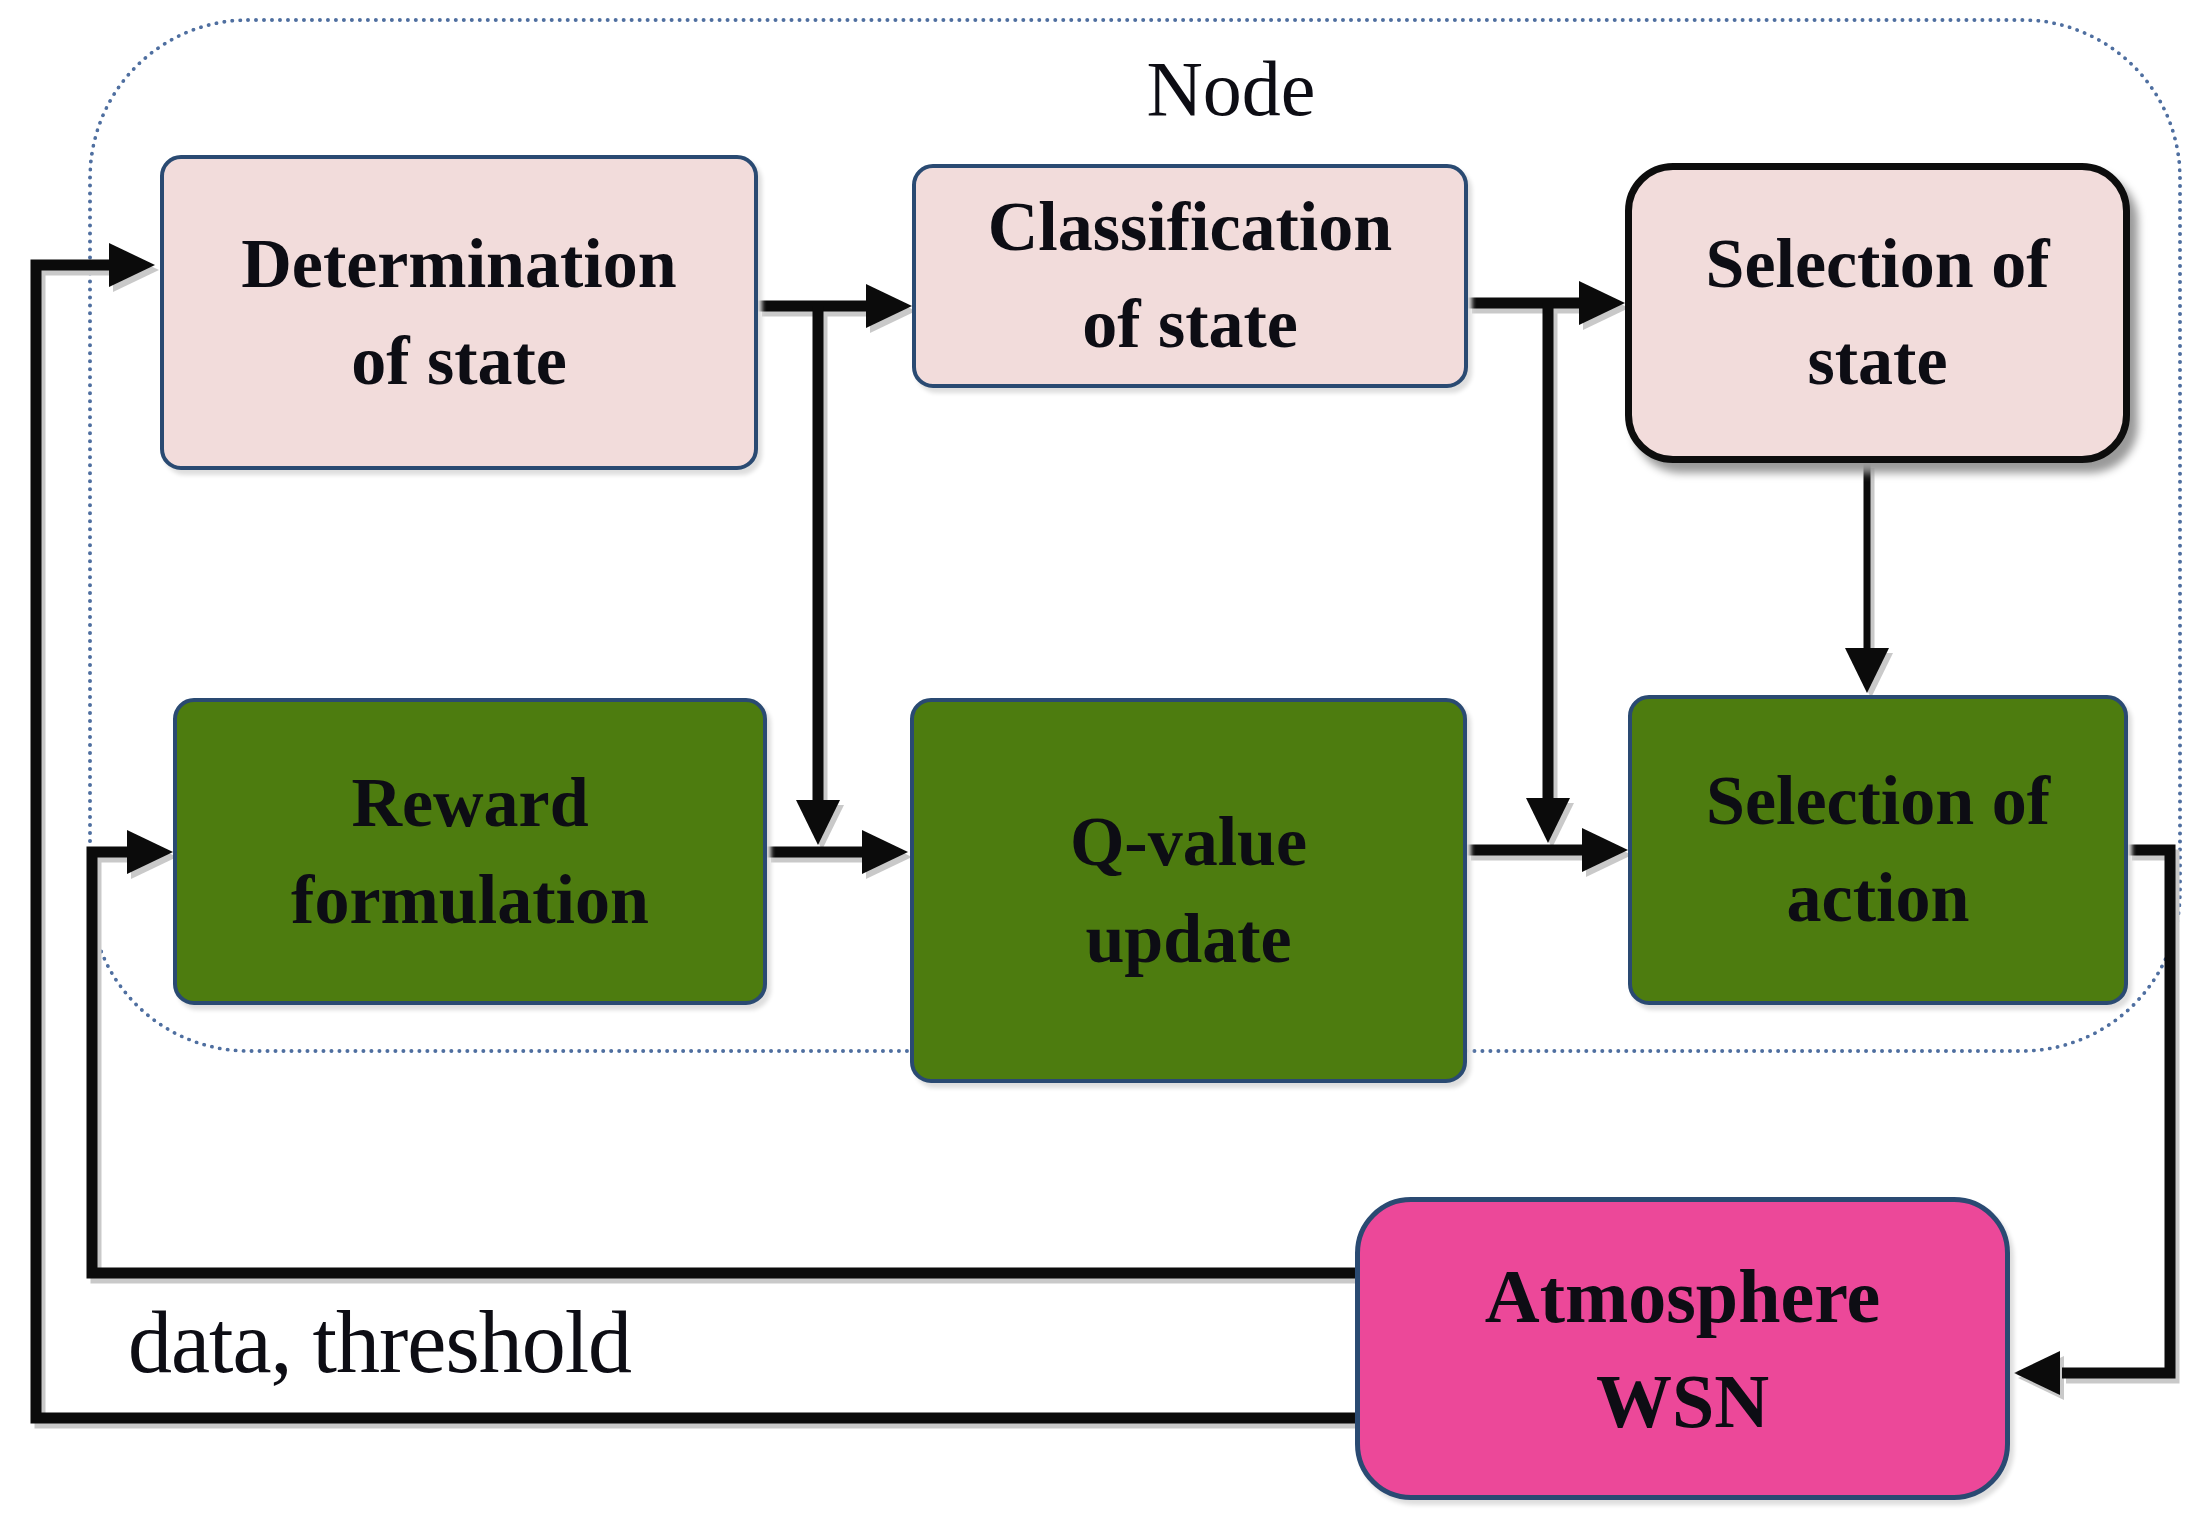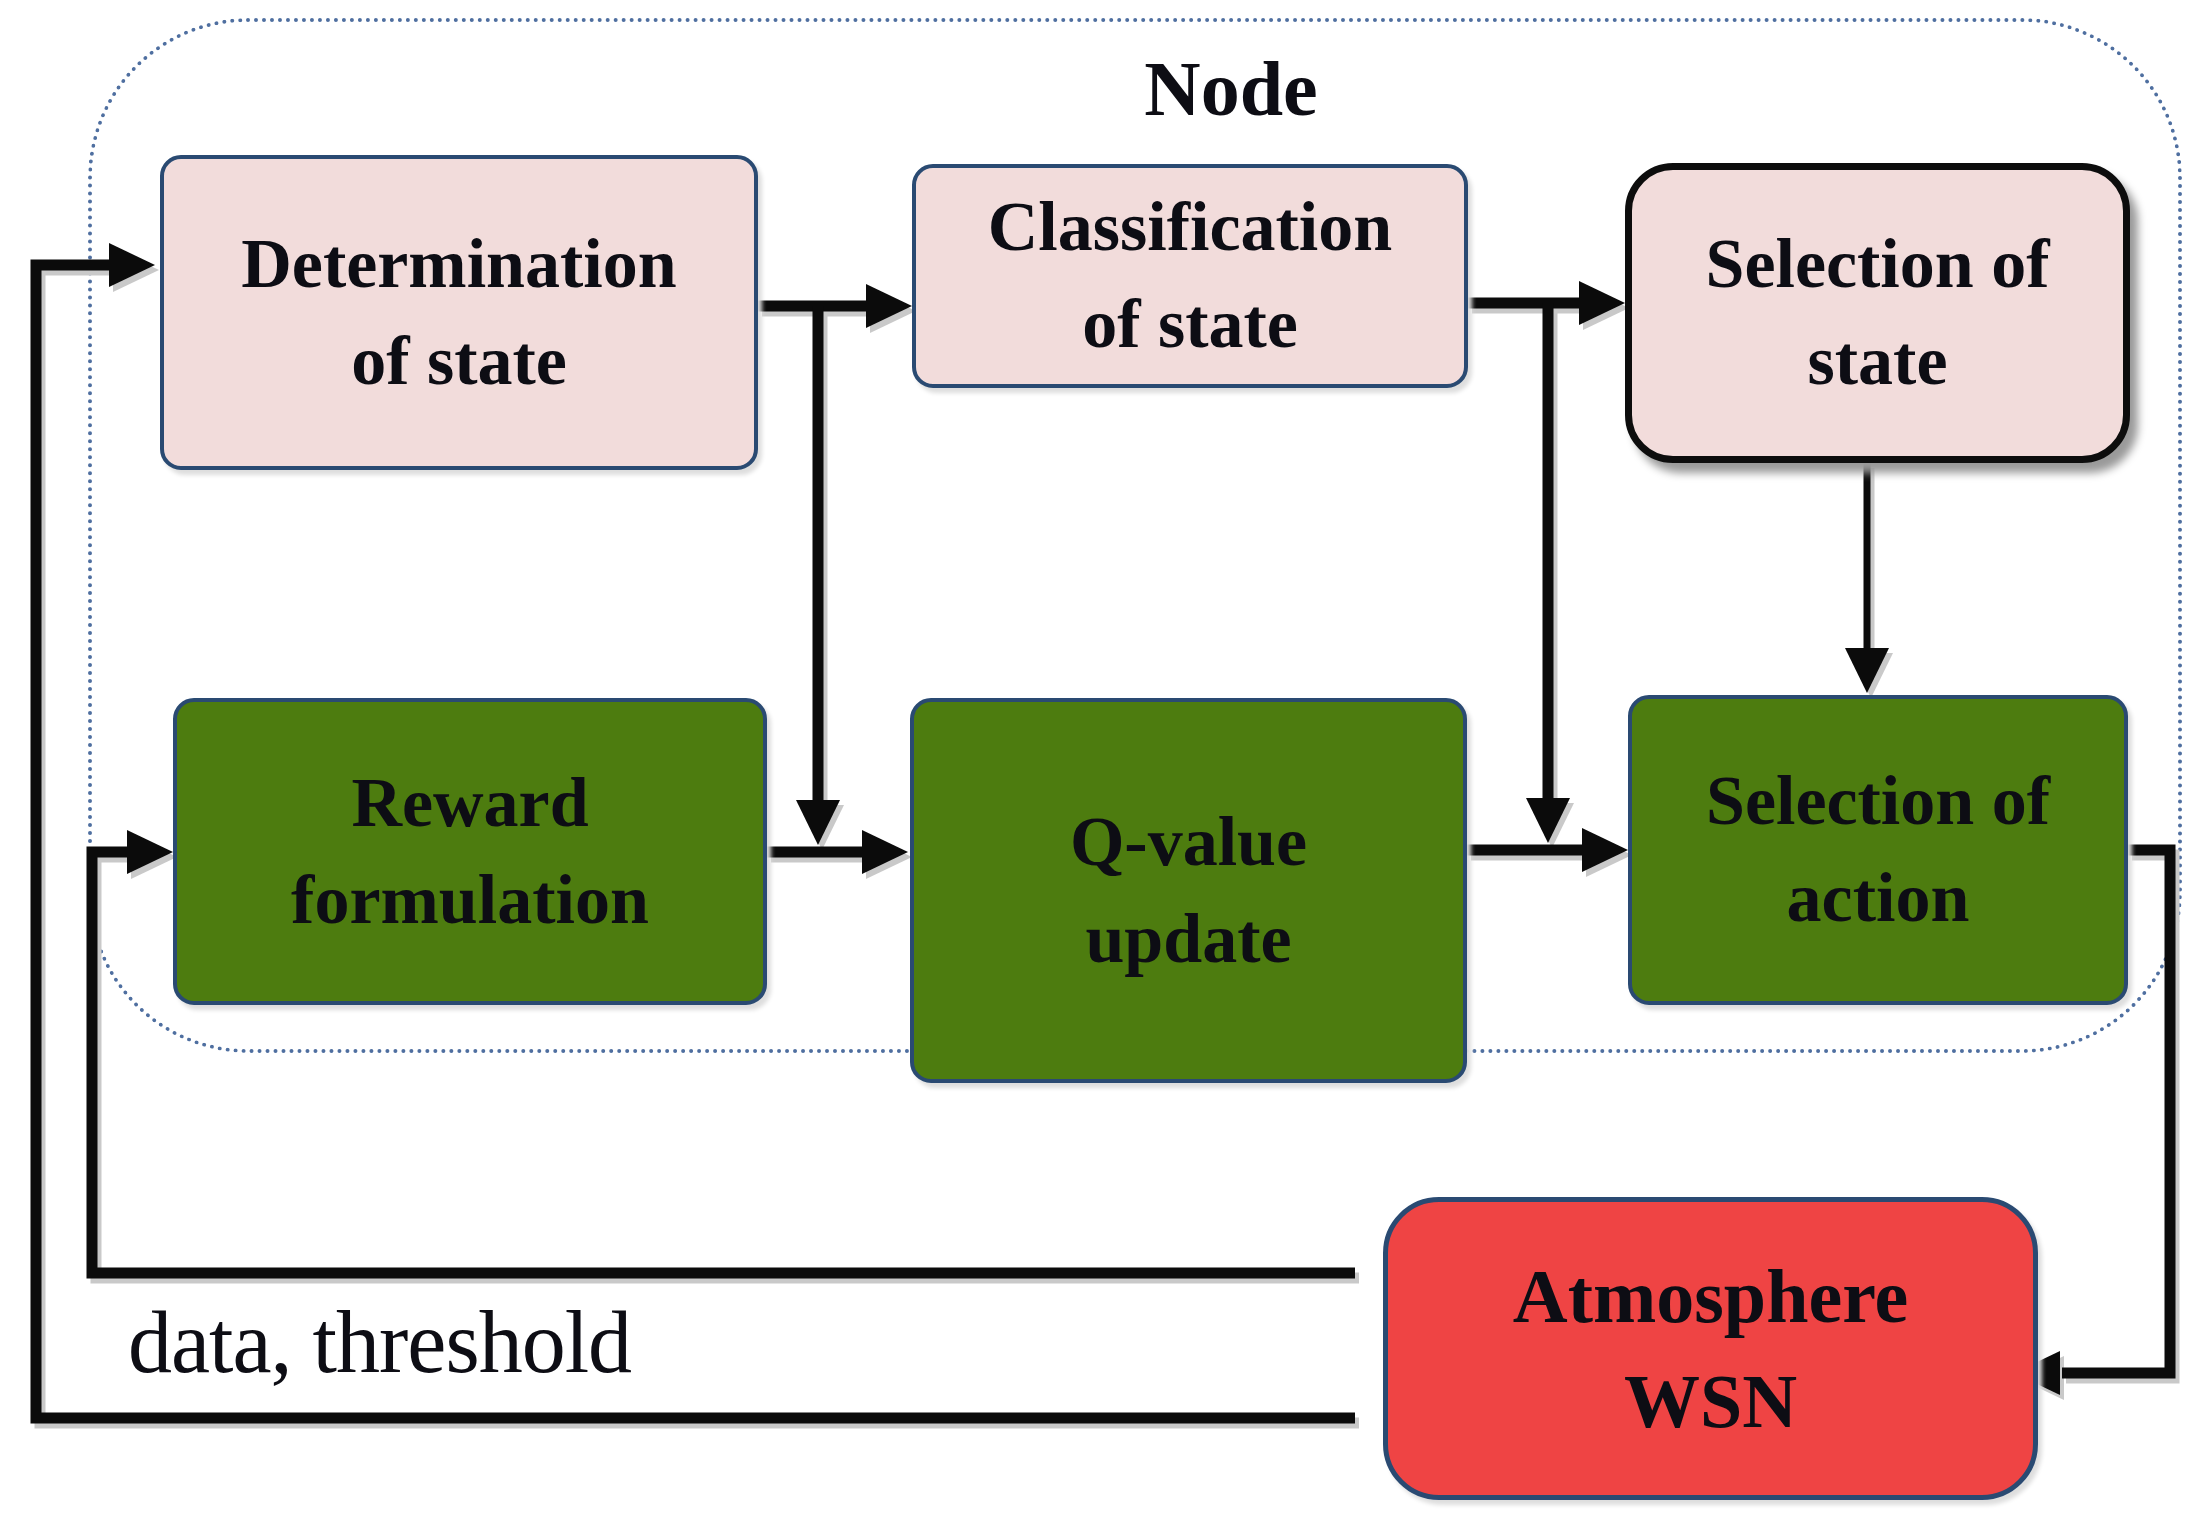--- a/index.html
+++ b/index.html
@@ -16,41 +16,41 @@
     left:88px;top:18px;width:2094px;height:1035px;
     border:4px dotted #4f6fa0;
     border-radius:160px;
     box-sizing:border-box;
     background:transparent;
   }
   .node-title{
     position:absolute;
     left:1031px;top:44px;width:400px;
     text-align:center;
-    font-size:78px;font-weight:bold;
+    font-size:78px;font-weight:normal;
     color:#0d0d14;
   }
   svg.connectors{position:absolute;left:0;top:0;}
   .conn{filter:drop-shadow(4px 5px 0px #c9c9c9);}
   .box{
     position:absolute;
     box-sizing:border-box;
     border:4px solid #2a4a72;
     border-radius:21px;
     display:flex;flex-direction:column;
     align-items:center;justify-content:center;
     text-align:center;
     font-weight:bold;font-size:70px;line-height:1.38;
     color:#0d0d14;
     box-shadow:4px 5px 4px #dedede;
   }
   .box .l1,.box .l2{display:block;}
   .pink{background:#f2dcdb;}
   .peach{background:#4d7c0f;text-align:center;}
-  .green{background:#ef4444;margin-left:28px;}
+  .green{background:#ec4899;}
   .heavy{
     border:7px solid #0d0d0d;
     border-radius:48px;
     box-shadow:8px 10px 8px #9a9a9a;
   }
   .atm{
     border-radius:56px;
     border-width:5px;
     font-size:76px;
   }

